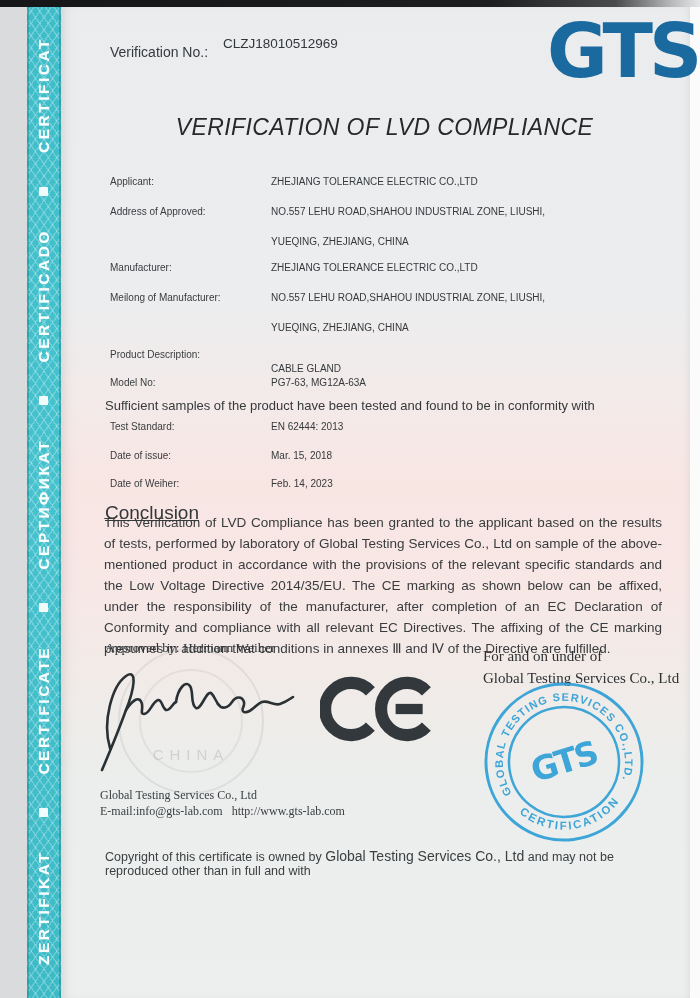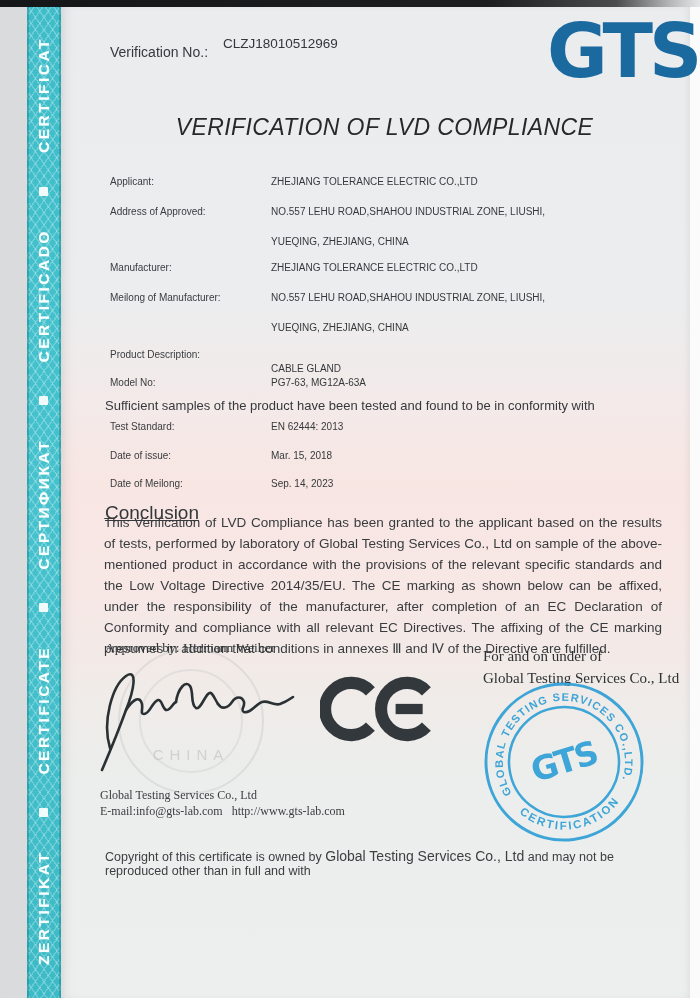--- a/index.html
+++ b/index.html
@@ -115,22 +115,22 @@
   <div class="f-value" style="top:377px">PG7-63, MG12A-63A</div>
 
   <div class="note-line">Sufficient samples of the product have been tested and found to be in conformity with</div>
 
   <div class="f-label" style="top:421px">Test Standard:</div>
   <div class="f-value" style="top:421px">EN 62444: 2013</div>
 
   <div class="f-label" style="top:450px">Date of issue:</div>
   <div class="f-value" style="top:450px">Mar. 15, 2018</div>
 
-  <div class="f-label" style="top:478px">Date of Meilong:</div>
-  <div class="f-value" style="top:478px">Sep. 14, 2023</div>
+  <div class="f-label" style="top:478px">Date of Weiher:</div>
+  <div class="f-value" style="top:478px">Feb. 14, 2023</div>
 
   <div class="concl-head">Conclusion</div>
   <div class="concl-body">This Verification of LVD Compliance has been granted to the applicant based on the results of tests, performed by laboratory of Global Testing Services Co., Ltd on sample of the above-mentioned product in accordance with the provisions of the relevant specific standards and the Low Voltage Directive 2014/35/EU. The CE marking as shown below can be affixed, under the responsibility of the manufacturer, after completion of an EC Declaration of Conformity and compliance with all relevant EC Directives. The affixing of the CE marking presumes in addition that conditions in annexes Ⅲ and Ⅳ of the Directive are fulfilled.</div>
 
   <div class="approved">Approved by: Hermann Weiher</div>
   <div class="behalf">
     <div>For and on under of</div>
     <div>Global Testing Services Co., Ltd</div>
   </div>
 

